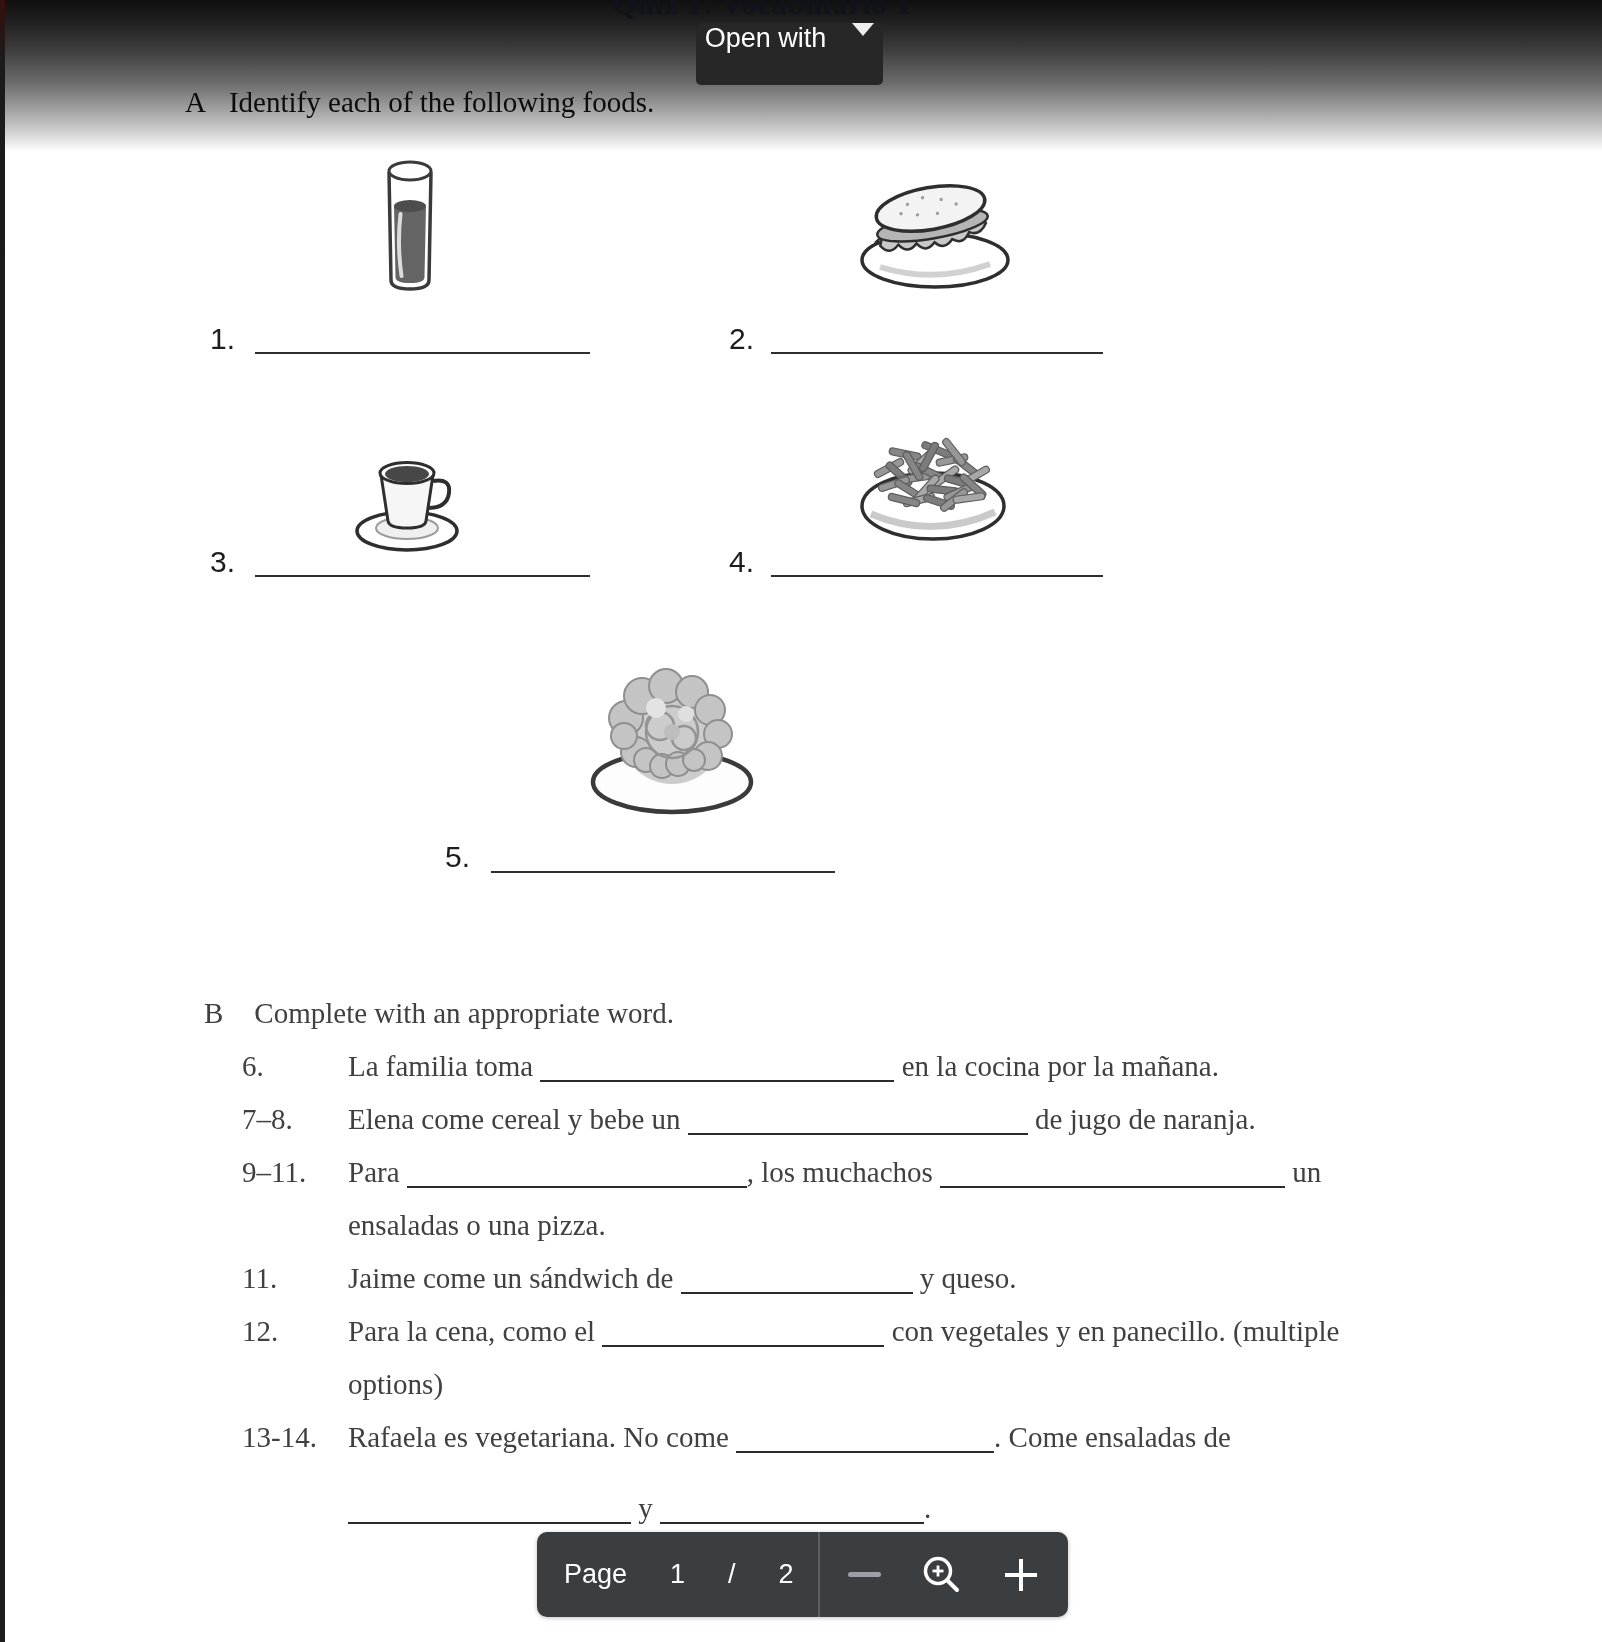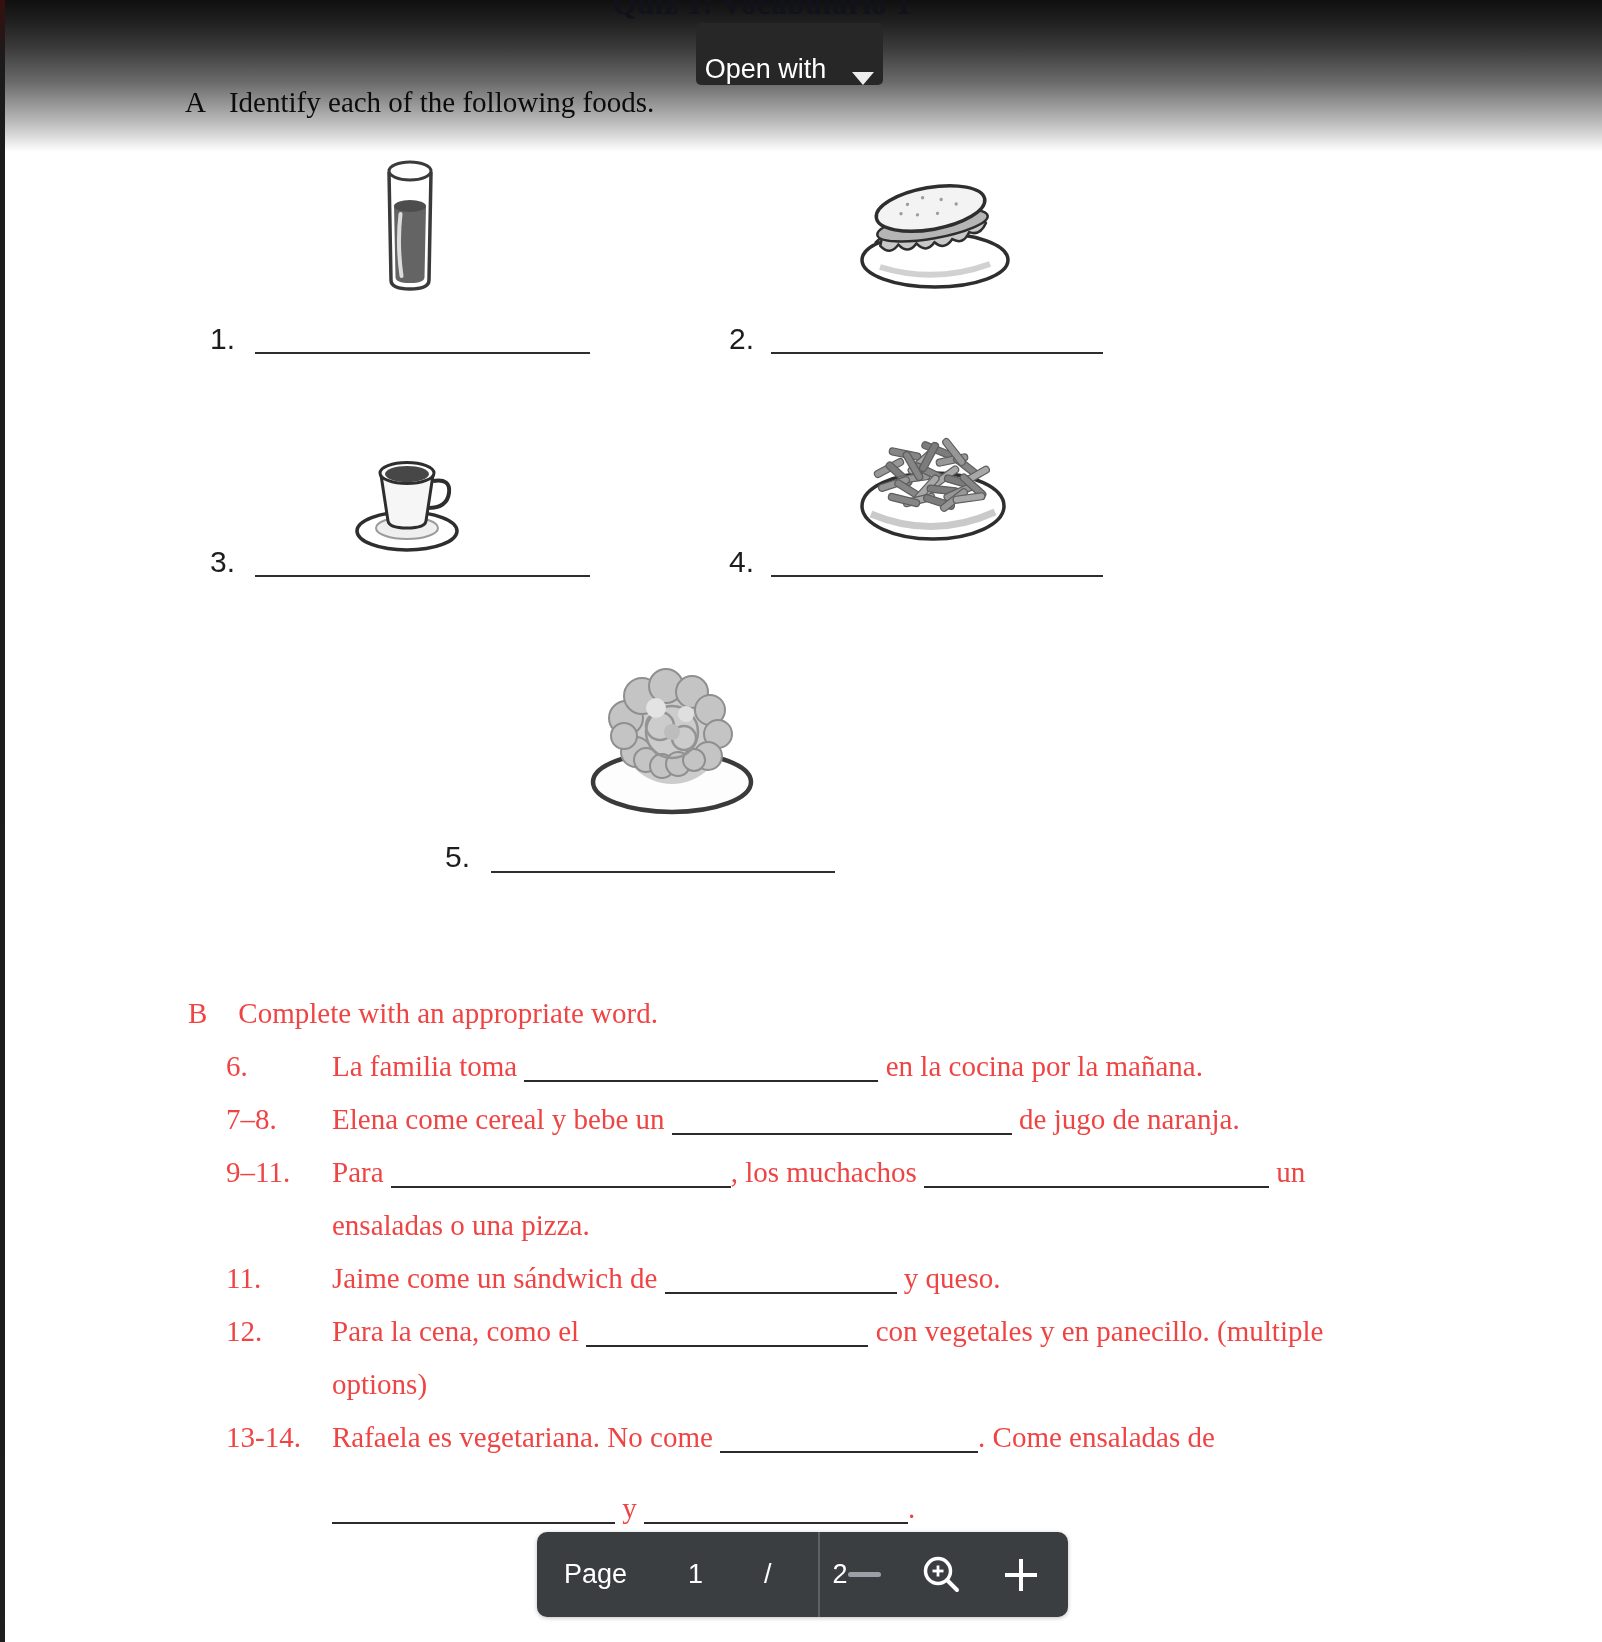--- a/index.html
+++ b/index.html
@@ -23,21 +23,21 @@
     z-index:1;
   }
   #doc-title {
     position:absolute; left:762px; top:-14px; transform:translateX(-50%);
     font-size:31px; font-weight:bold; color:#12121c; letter-spacing:.5px;
     white-space:nowrap; z-index:2;
   }
   #open-with-btn {
     position:absolute; left:696px; top:23px; width:187px; height:62px;
     background:#272727; border-radius:5px; z-index:3;
-    display:flex; align-items:flex-end; justify-content:center; gap:26px;
+    display:flex; align-items:flex-start; justify-content:center; gap:26px;
     font-family:"Liberation Sans", sans-serif; font-size:27px; color:#ffffff;
     cursor:pointer;
   }
   .caret-down {
     width:0; height:0;
     border-left:11px solid transparent; border-right:11px solid transparent;
     border-top:13px solid #ededed;
   }
   
   #section-a-heading {
@@ -63,43 +63,43 @@
   #num-4 { left:729px; top:545px; }
   #num-5 { left:445px; top:840px; }
   .ans-line { position:absolute; border-top:2.5px solid #2e2e2e; z-index:2; }
   #line-1 { left:255px; top:352px; width:335px; }
   #line-2 { left:771px; top:352px; width:332px; }
   #line-3 { left:255px; top:575px; width:335px; }
   #line-4 { left:771px; top:575px; width:332px; }
   #line-5 { left:491px; top:871px; width:344px; }
   
   #section-b {
-    position:absolute; left:0; top:987px; width:1480px;
-    font-size:29px; line-height:53px; color:#ef4444; z-index:2;
+    position:absolute; left:16px; top:987px; width:1480px;
+    font-size:29px; line-height:53px; color:#404040; z-index:2;
   }
   #b-heading { margin-left:188px; }
   #b-heading .instr { margin-left:31px; }
   .b-item { display:flex; }
   .b-num { width:106px; flex:0 0 106px; margin-left:226px; }
   .b-body { flex:1; }
   .blank {
     display:inline-block; height:34px; margin-bottom:-6px;
     border-bottom:2.5px solid #2b2b2b;
   }
   
   #bottom-toolbar {
     position:absolute; left:537px; top:1532px; width:531px; height:85px;
     background:#3b3e41; border-radius:10px; z-index:5;
     display:flex; align-items:stretch; color:#ffffff;
     font-family:"Liberation Sans", sans-serif; font-size:27px;
     box-shadow:0 1px 4px rgba(0,0,0,.25);
   }
   #tb-left {
     width:281px; flex:0 0 281px; display:flex; align-items:center;
-    gap:61px; padding-left:27px;
+    gap:43px; padding-left:27px;
   }
   #tb-divider { width:2px; background:#5d6165; }
   #tb-right {
     flex:1; display:flex; align-items:center;
     justify-content:space-between; padding:0 28px;
   }
   .tb-btn { display:flex; align-items:center; justify-content:center; cursor:pointer; }
   #zoom-out-bar { width:33px; height:5px; border-radius:2.5px; background:#9aa0a6; }
 </style>
 </head>

